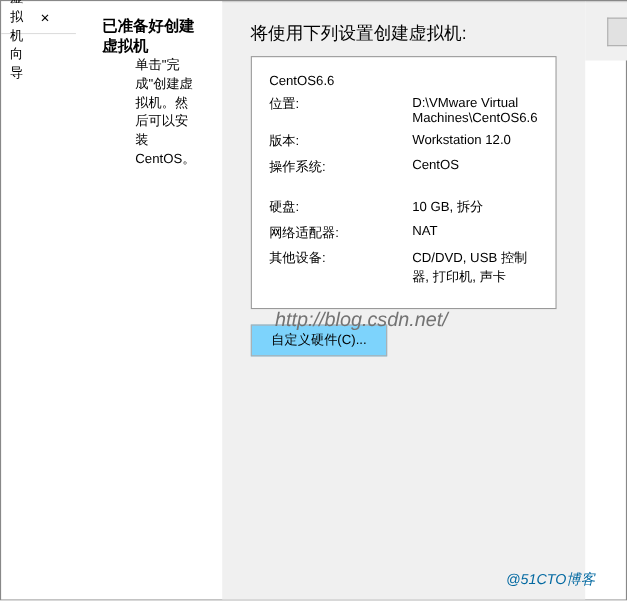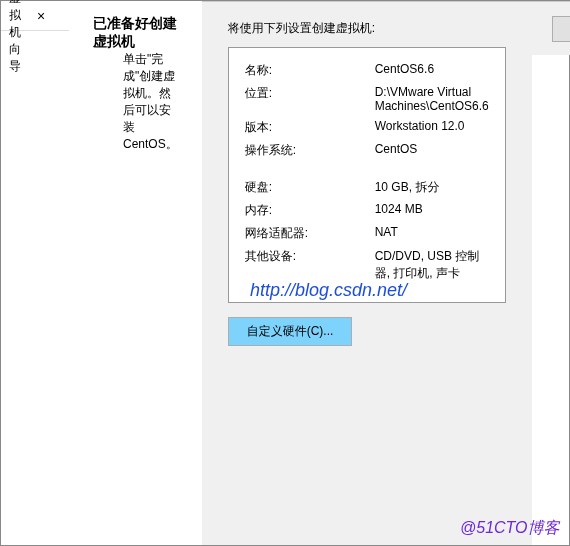--- a/index.html
+++ b/index.html
@@ -5,36 +5,36 @@
   * { box-sizing: border-box; font-family: "Microsoft YaHei", "Segoe UI", sans-serif; }
   body { margin: 0; background: #fff; }
   .window { width: 570px; height: 546px; border: 1px solid #888; background: #fff; display: flex; flex-direction: row; }
   .titlebar { height: 30px; display: flex; align-items: center; padding: 0 8px; font-size: 12px; border-bottom: 1px solid #ddd; }
   .titlebar .title { flex: 1; }
   .close-btn { width: 40px; text-align: center; font-size: 14px; cursor: pointer; }
   .header { padding: 14px 24px 16px 24px; }
   .header h1 { font-size: 14px; font-weight: bold; margin: 0 0 0 0; }
   .header p { font-size: 12px; margin: 0 0 0 30px; }
   .content { flex: 1; background: #f0f0f0; border-top: 1px solid #ccc; padding: 18px 26px; display: flex; flex-direction: column; }
-  .prompt { font-size: 12px; margin-bottom: 10px; }
+  .prompt { font-size: 16px; margin-bottom: 10px; }
   .settings-box { background: #fff; border: 1px solid #999; padding: 14px 16px; font-size: 12px; }
   .row { display: flex; margin-bottom: 6px; }
   .row .label { width: 130px; }
   .row .value { flex: 1; }
   .gap { height: 14px; }
   .custom-btn-wrap { margin-top: 14px; }
   .custom-btn { font-size: 12px; padding: 5px 18px; background: #7dd3fc; border: 1px solid #adadad; cursor: pointer; }
   .footer { height: 54px; border-top: 1px solid #ccc; display: flex; align-items: center; justify-content: flex-end; padding: 0 20px; gap: 0; background: #f0f0f0; }
   .footer button { font-size: 12px; width: 100px; height: 26px; background: #e1e1e1; border: 1px solid #adadad; cursor: pointer; margin-left: 0; }
   .footer .btn-back { border-right: none; }
   .footer .btn-finish { outline: 3px solid #d9363e; outline-offset: 1px; padding-left: 30px; }
   .footer .btn-cancel { margin-left: 18px; }
-  .watermark { position: absolute; color: #1d4ed8; font-size: 18px; pointer-events: none; font-style: italic; }
+  .watermark { position: absolute; color: #737373; font-size: 18px; pointer-events: none; font-style: italic; }
   .wm1 { left: 250px; top: 280px; }
-  .wm2 { left: 460px; top: 518px; font-size: 16px; color: #6d28d9; }
+  .wm2 { left: 460px; top: 518px; font-size: 13px; color: #0369a1; }
   .window-wrap { position: relative; }
 </style>
 </head>
 <body>
 
 <div class="window-wrap">
 <div class="window">
 
   <div class="titlebar">
     <span class="title">新建虚拟机向导</span>
@@ -44,43 +44,38 @@
   <div class="header">
     <h1>已准备好创建虚拟机</h1>
     <p>单击"完成"创建虚拟机。然后可以安装 CentOS。</p>
   </div>
 
   <div class="content">
     <div class="prompt">将使用下列设置创建虚拟机:</div>
 
     <div class="settings-box">
       <div class="row">
-        <div class="label">名称:</div>
         <div class="value">CentOS6.6</div>
       </div>
       <div class="row">
         <div class="label">位置:</div>
         <div class="value">D:\VMware Virtual Machines\CentOS6.6</div>
       </div>
       <div class="row">
         <div class="label">版本:</div>
         <div class="value">Workstation 12.0</div>
       </div>
       <div class="row">
         <div class="label">操作系统:</div>
         <div class="value">CentOS</div>
       </div>
       <div class="gap"></div>
       <div class="row">
         <div class="label">硬盘:</div>
         <div class="value">10 GB, 拆分</div>
-      </div>
-      <div class="row">
-        <div class="label">内存:</div>
-        <div class="value">1024 MB</div>
       </div>
       <div class="row">
         <div class="label">网络适配器:</div>
         <div class="value">NAT</div>
       </div>
       <div class="row">
         <div class="label">其他设备:</div>
         <div class="value">CD/DVD, USB 控制器, 打印机, 声卡</div>
       </div>
     </div>

